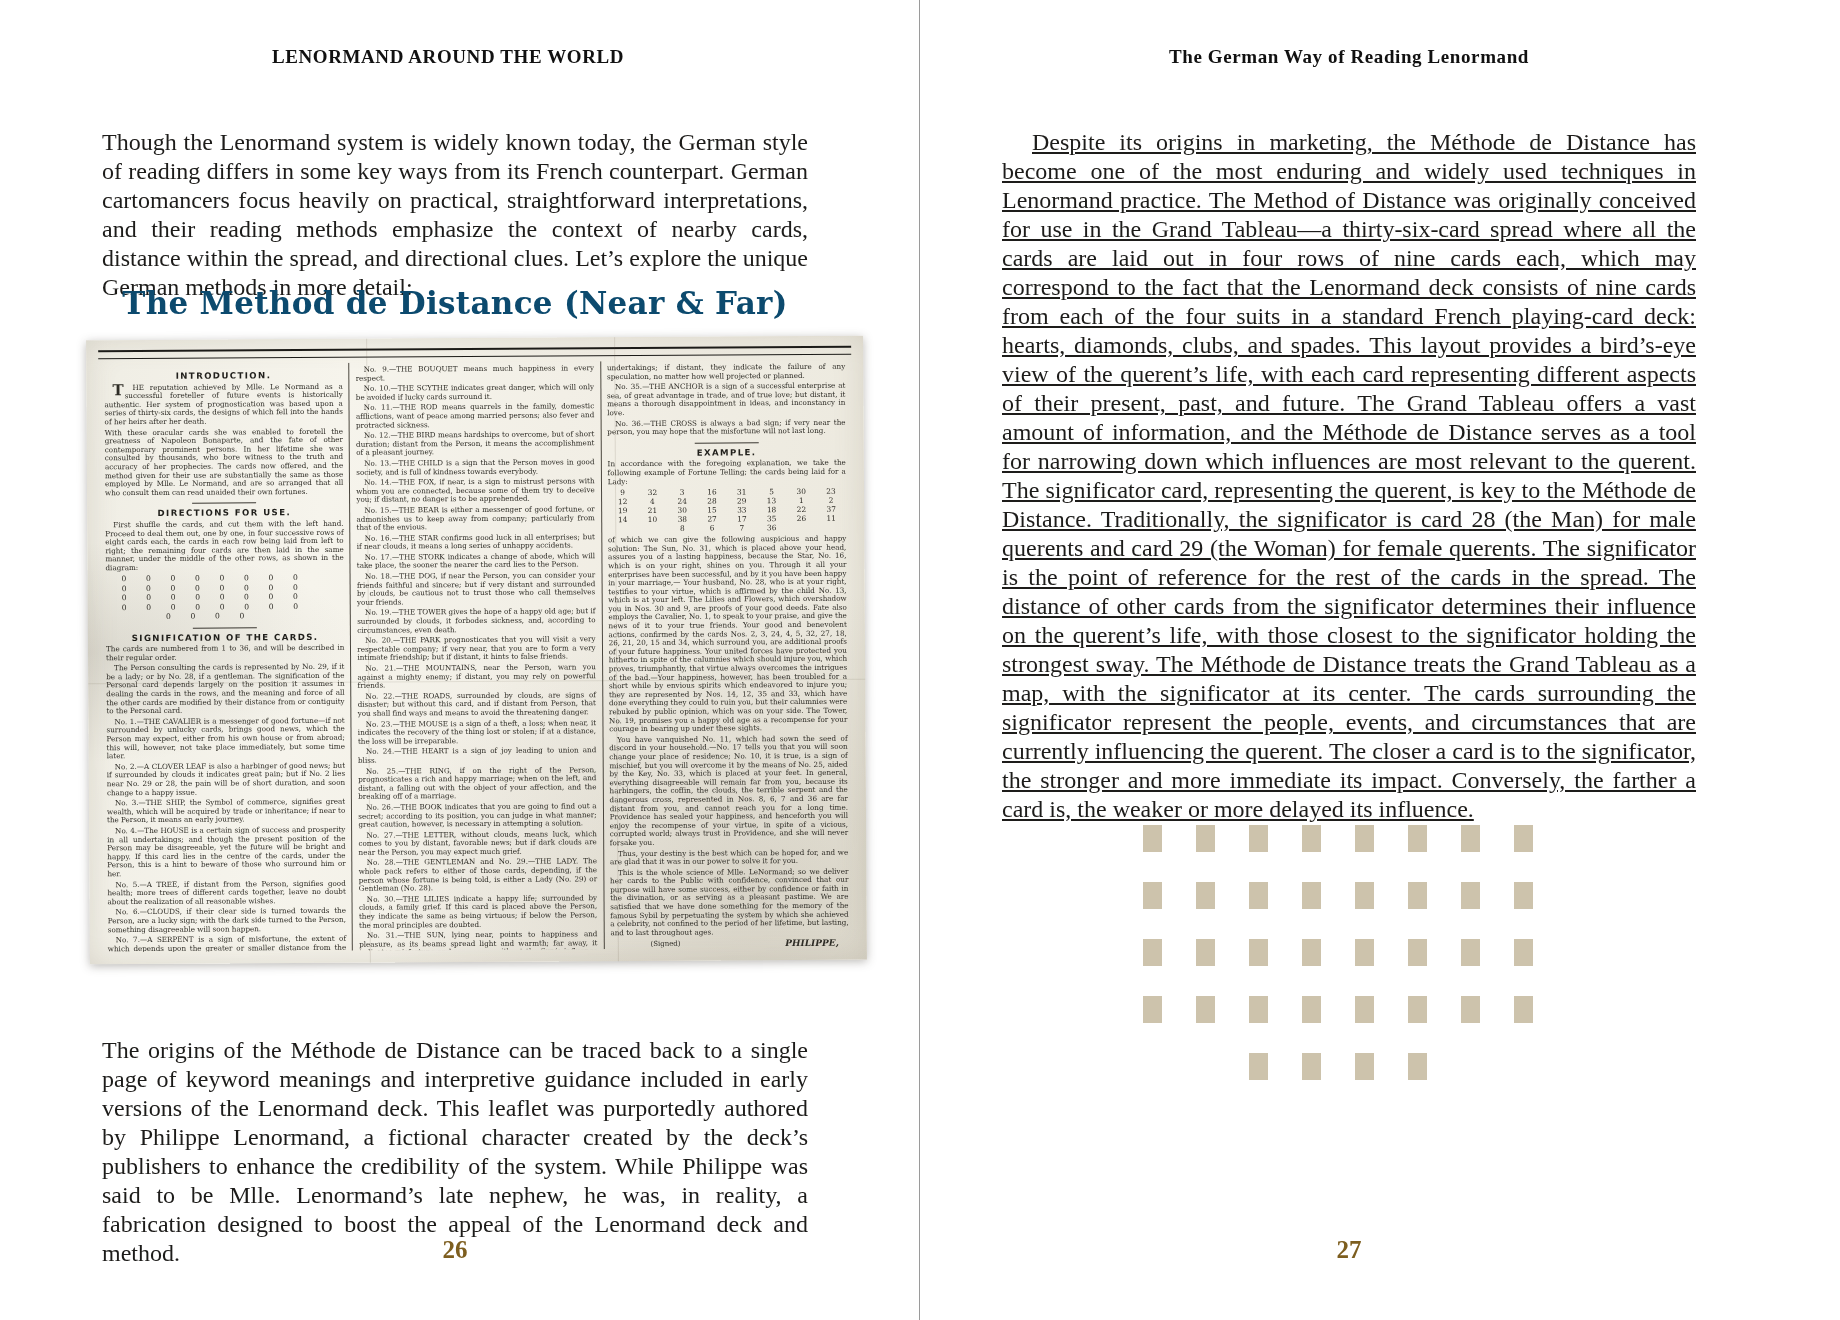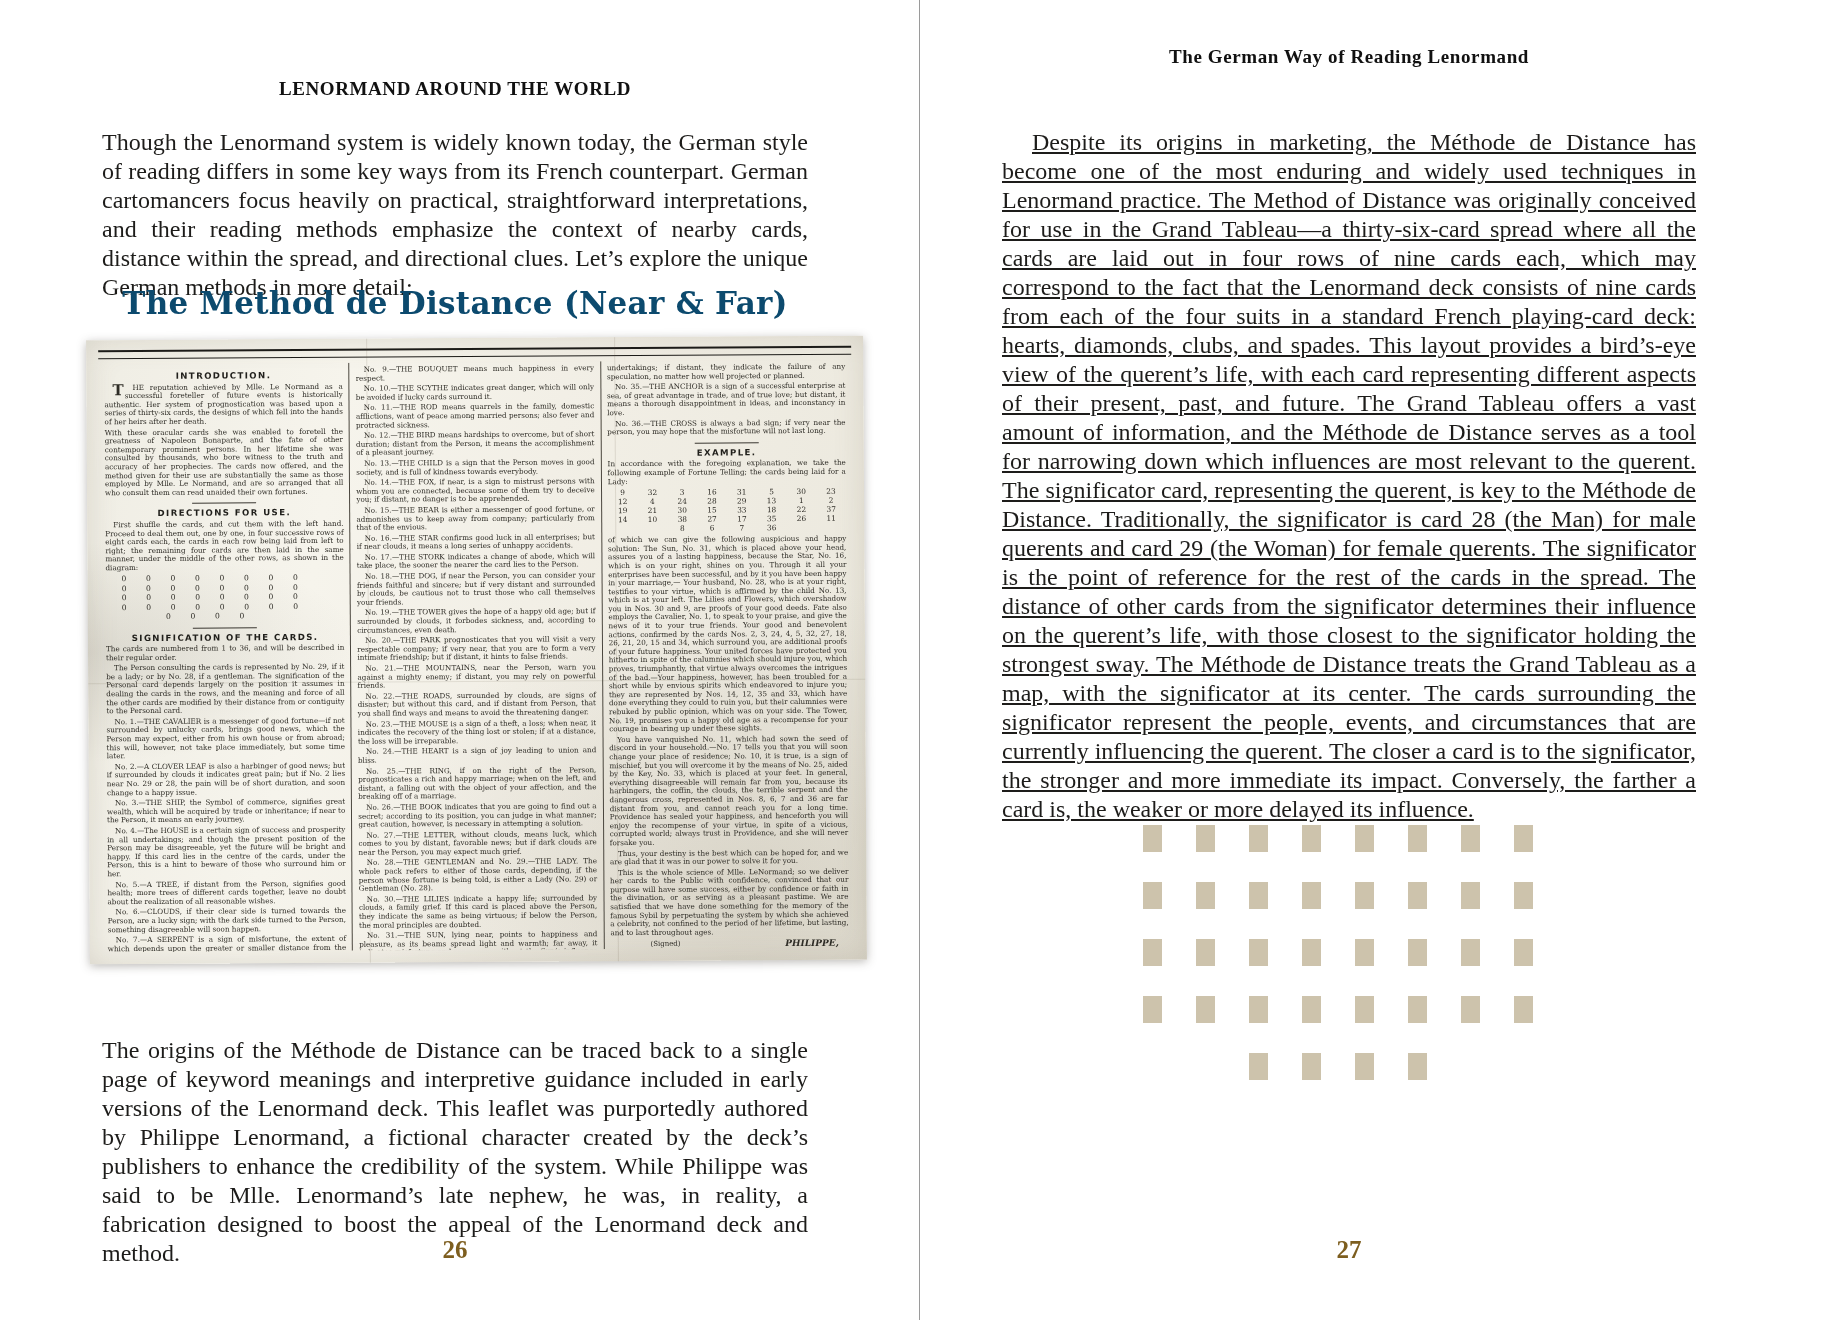--- a/index.html
+++ b/index.html
@@ -68,21 +68,21 @@
   .card-grid{position:absolute;left:263px;top:825px;display:grid;
       grid-template-columns:repeat(8,19px);grid-auto-rows:27px;column-gap:34px;row-gap:30px;}
   .card-square{width:19px;height:27px;}
 </style>
 </head>
 <body>
 
 <div class="spread-divider"></div>
 
 <div class="page page-left">
-  <div class="running-head" style="left:102px;width:706px;margin-top:32px;">LENORMAND AROUND THE WORLD</div>
+  <div class="running-head" style="left:95px;width:706px;">LENORMAND AROUND THE WORLD</div>
 
   <div class="col" style="top:92px;">
     <p class="body-para">Though the Lenormand system is widely known today, the German style of reading differs in some key ways from its French counterpart. German cartomancers focus heavily on practical, straightforward interpretations, and their reading methods emphasize the context of nearby cards, distance within the spread, and directional clues. Let’s explore the unique German methods in more detail:</p>
   </div>
 
   <div class="section-heading" style="color: #0c4a6e;">The Method de Distance (Near &amp; Far)</div>
 
   <div class="paper">
     <div class="crease-v" style="left:36%;"></div>
     <div class="crease-v" style="left:68%;"></div>

